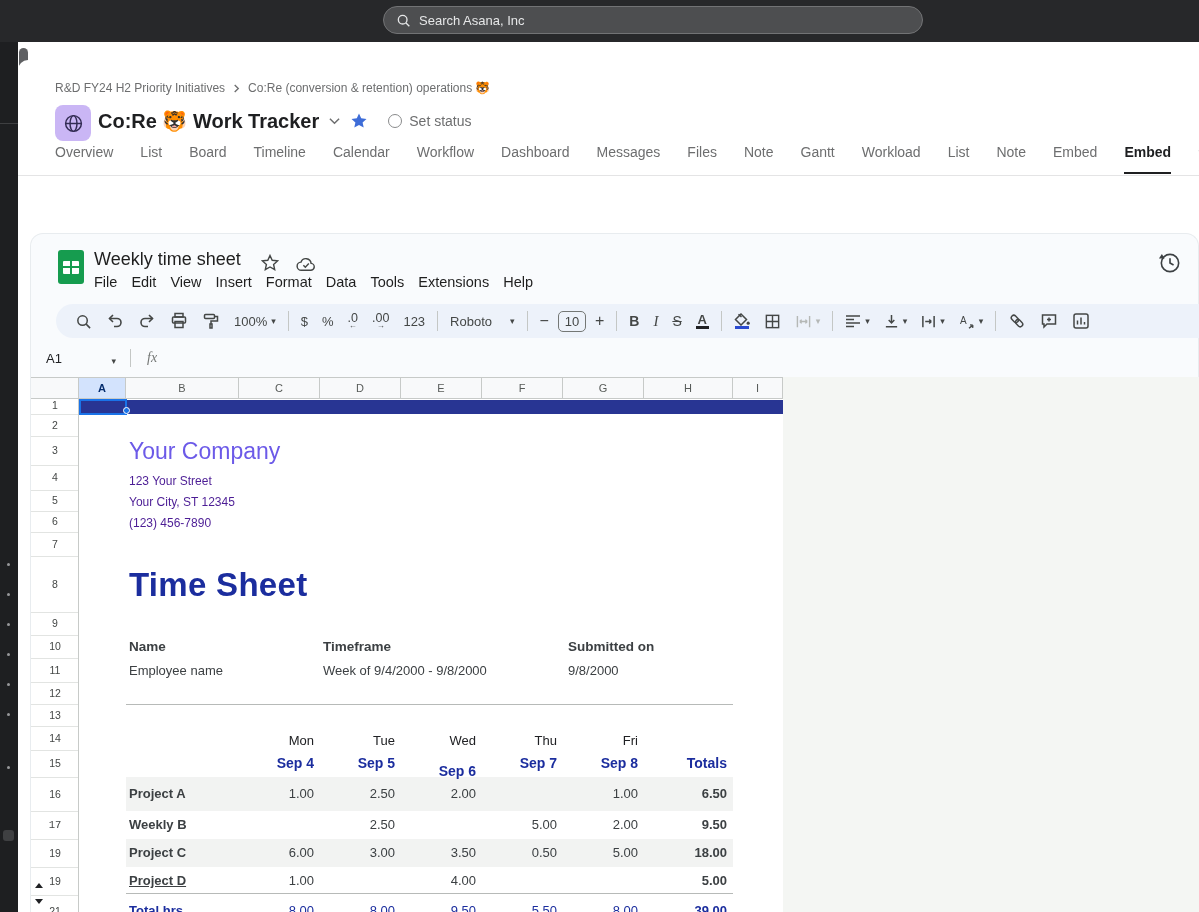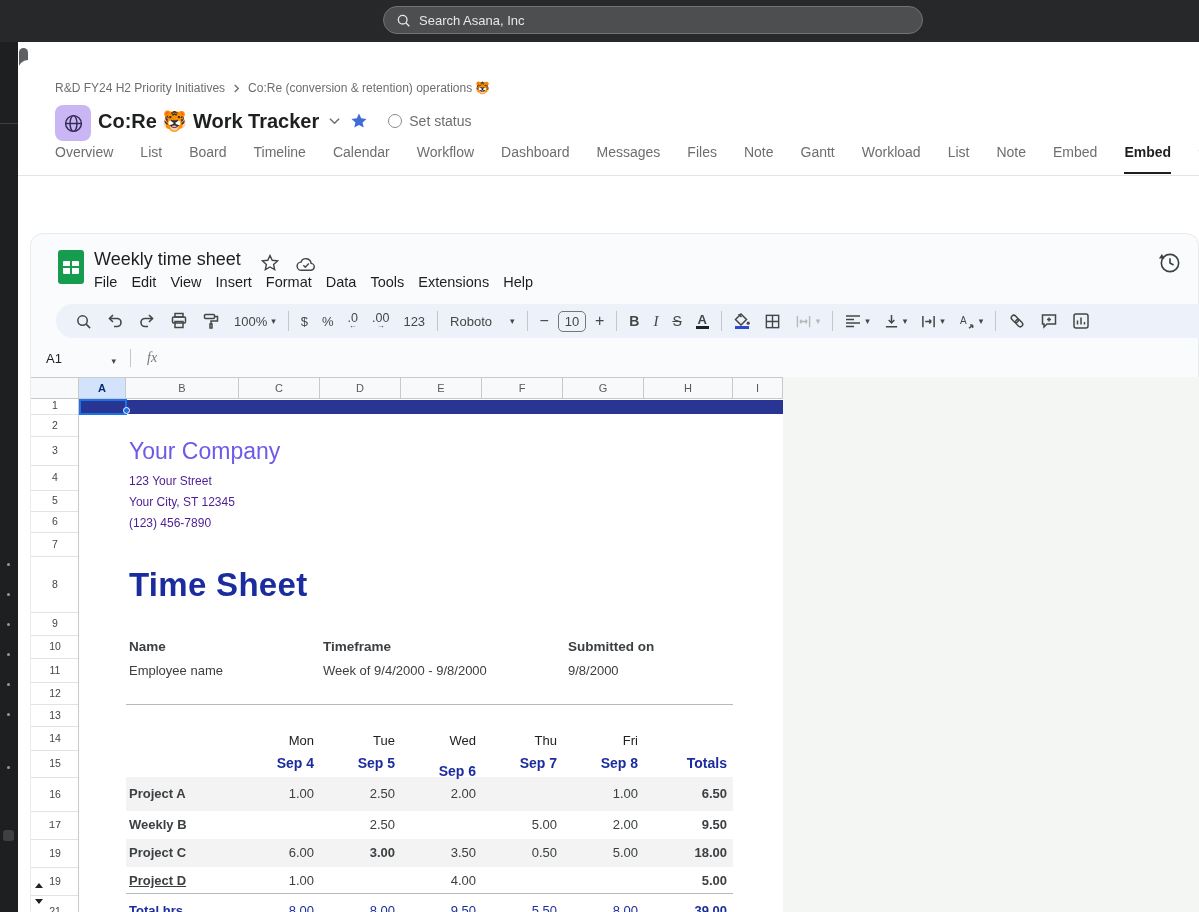--- a/index.html
+++ b/index.html
@@ -525,21 +525,21 @@
           <div class="cell" style="left: 327px; top: 387px;">2.00</div>
           <div class="cell" style="left: 489px; top: 387px;">1.00</div>
           <div class="cell tot" style="left: 578px; top: 387px;">6.50</div>
           <div class="rowname" style="top: 418px;">Weekly B</div>
           <div class="cell" style="left: 246px; top: 418px;">2.50</div>
           <div class="cell" style="left: 408px; top: 418px;">5.00</div>
           <div class="cell" style="left: 489px; top: 418px;">2.00</div>
           <div class="cell tot" style="left: 578px; top: 418px;">9.50</div>
           <div class="rowname" style="top: 446px;">Project C</div>
           <div class="cell" style="left: 165px; top: 446px;">6.00</div>
-          <div class="cell" style="left: 246px; top: 446px; font-weight: bold;">3.00</div>
+          <div class="cell" style="left: 246px; top: 446px;">3.00</div>
           <div class="cell" style="left: 327px; top: 446px;">3.50</div>
           <div class="cell" style="left: 408px; top: 446px;">0.50</div>
           <div class="cell" style="left: 489px; top: 446px;">5.00</div>
           <div class="cell tot" style="left: 578px; top: 446px;">18.00</div>
           <div class="rowname" style="top: 474px; text-decoration: underline;">Project D</div>
           <div class="cell" style="left: 165px; top: 474px;">1.00</div>
           <div class="cell" style="left: 327px; top: 474px;">4.00</div>
           <div class="cell tot" style="left: 578px; top: 474px;">5.00</div>
           <div class="rowname blue" style="top: 504px;">Total hrs</div>
           <div class="cell blue" style="left: 165px; top: 504px;">8.00</div>

